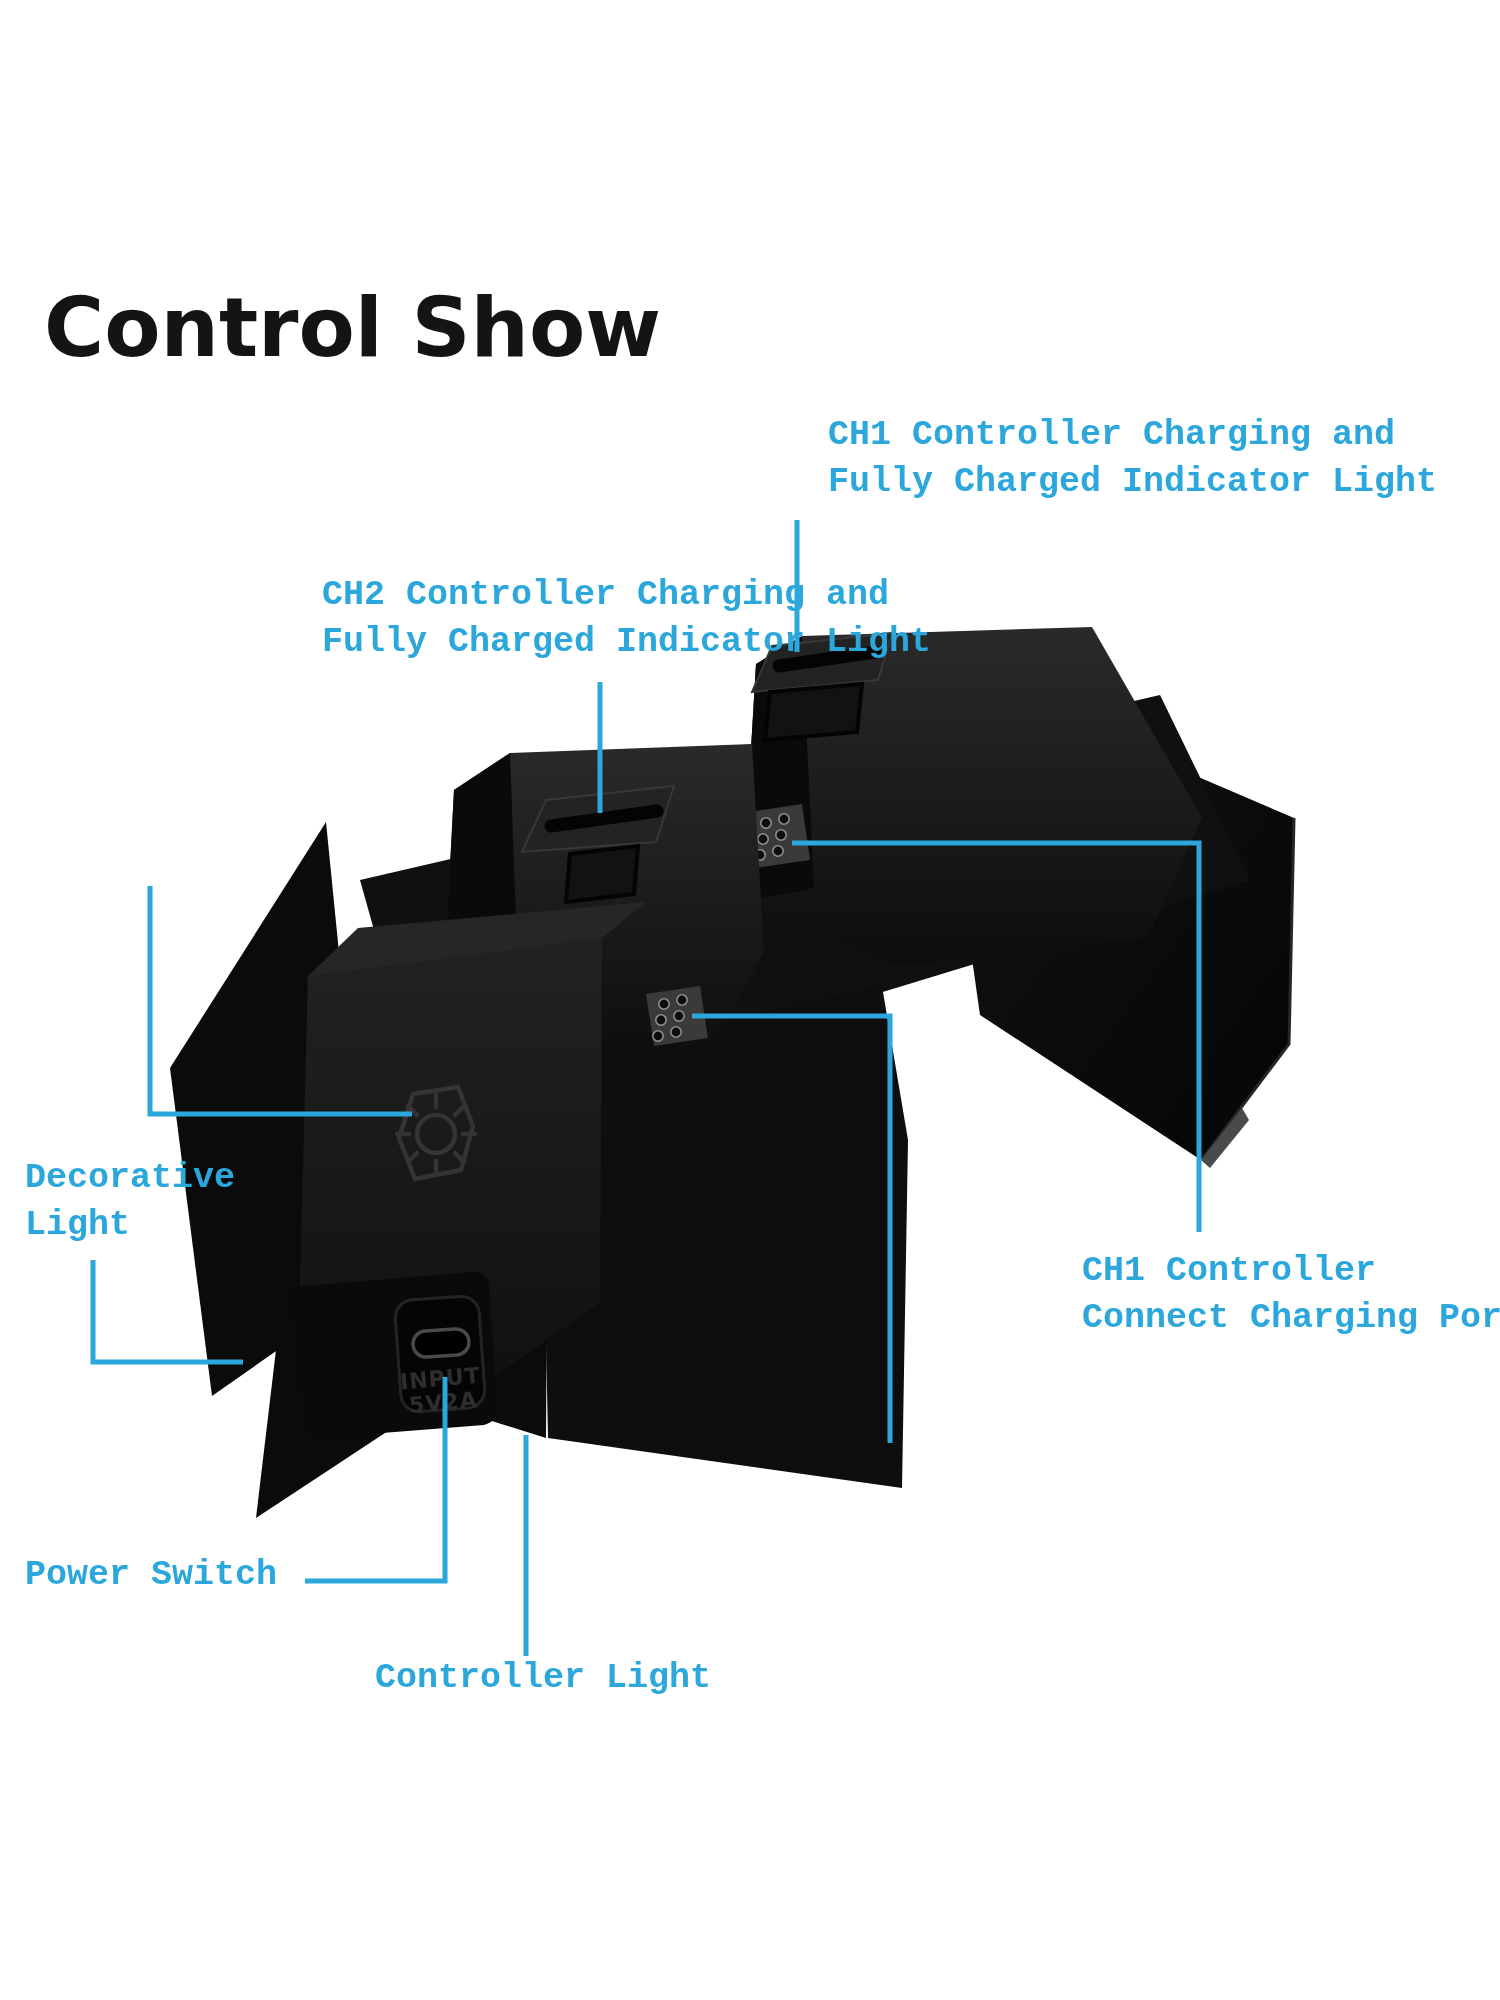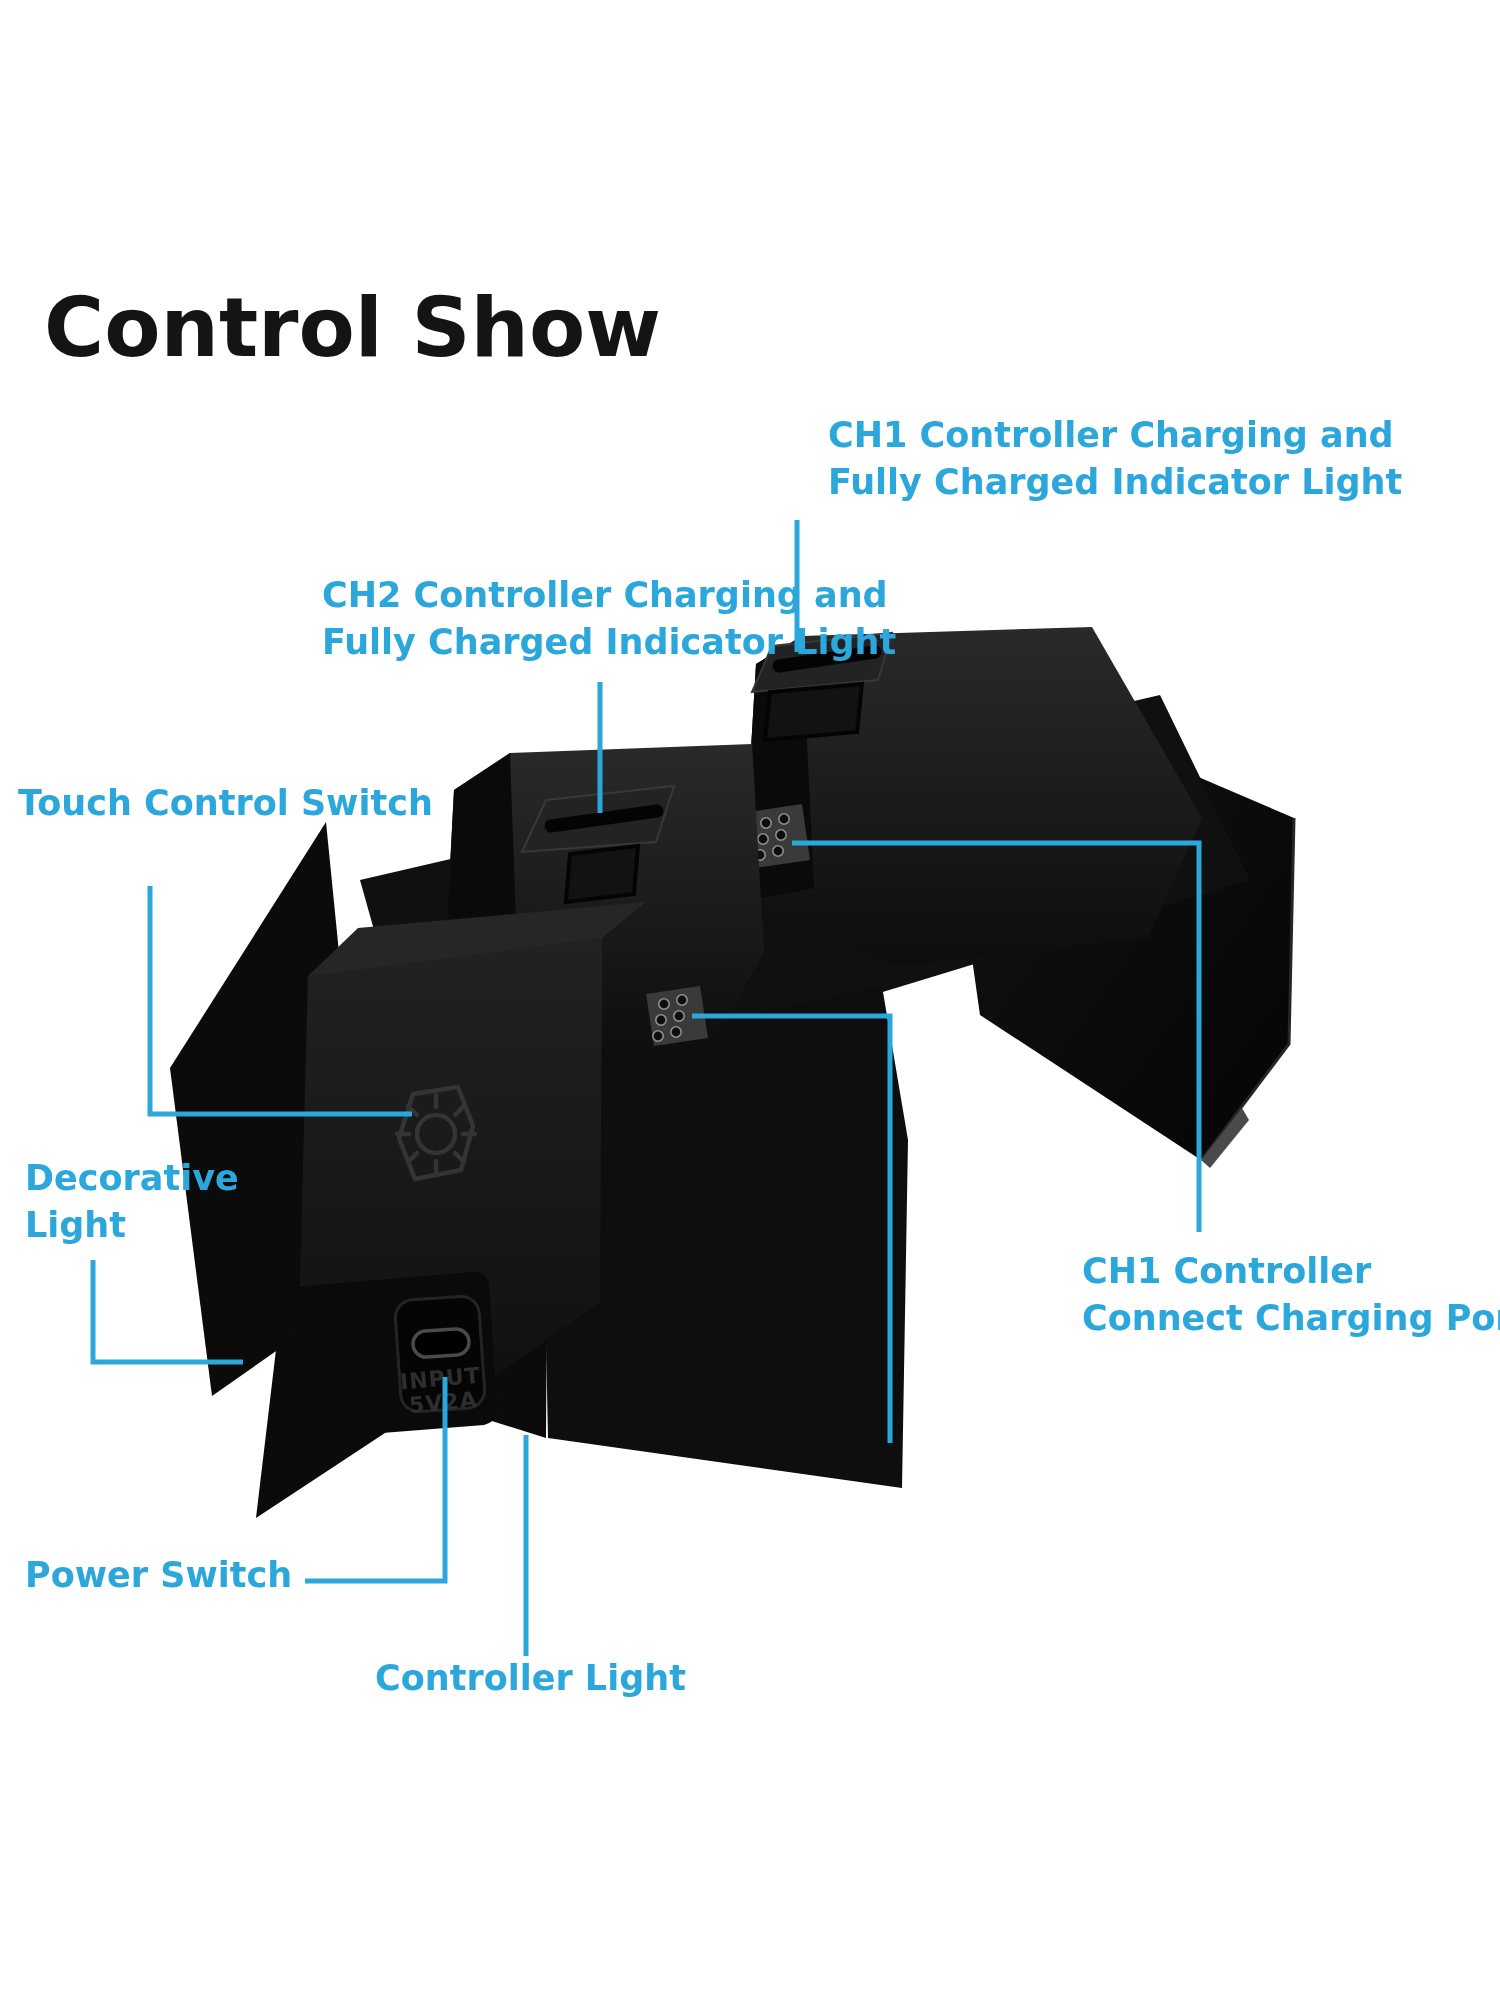--- a/index.html
+++ b/index.html
@@ -9,21 +9,21 @@
     margin:0 auto;
   }
   .page-title {
     position:absolute; left:44px; top:280px;
     font-size:82px; font-weight:bold; color:#141414; white-space:nowrap;
   }
   .callout {
     position:absolute; color:#2BA7DB; font-weight:bold;
     font-size:35px; line-height:47px; white-space:nowrap;
   }
-  .callout span { display:block; }
+  .callout span { display:block;font-family:Liberation Mono, monospace; }
   .lbl-ch1-ind  { left:828px;  top:412px; }
   .lbl-ch2-ind  { left:322px;  top:572px; }
   .lbl-touch    { left:18px;   top:780px; }
   .lbl-dec-left { left:25px;   top:1155px; }
   .lbl-ch1-conn { left:1082px; top:1248px; }
   .lbl-ch2-conn { left:810px;  top:1462px; }
   .lbl-power    { left:25px;   top:1552px; }
   .lbl-dec-bot  { left:375px;  top:1655px; }
   svg { position:absolute; left:0; top:0; }
   .cline { fill:none; stroke:#2BA7DB; stroke-width:5; }
@@ -134,21 +134,20 @@
     <span>CH1 Controller Charging and</span>
     <span>Fully Charged Indicator Light</span>
   </div>
 
   <div class="callout lbl-ch2-ind">
     <span>CH2 Controller Charging and</span>
     <span>Fully Charged Indicator Light</span>
   </div>
 
   <div class="callout lbl-touch">
-    <span>Touch Control Switch</span>
   </div>
 
   <div class="callout lbl-dec-left">
     <span>Decorative</span>
     <span>Light</span>
   </div>
 
   <div class="callout lbl-ch1-conn">
     <span>CH1 Controller</span>
     <span>Connect Charging Port</span>

